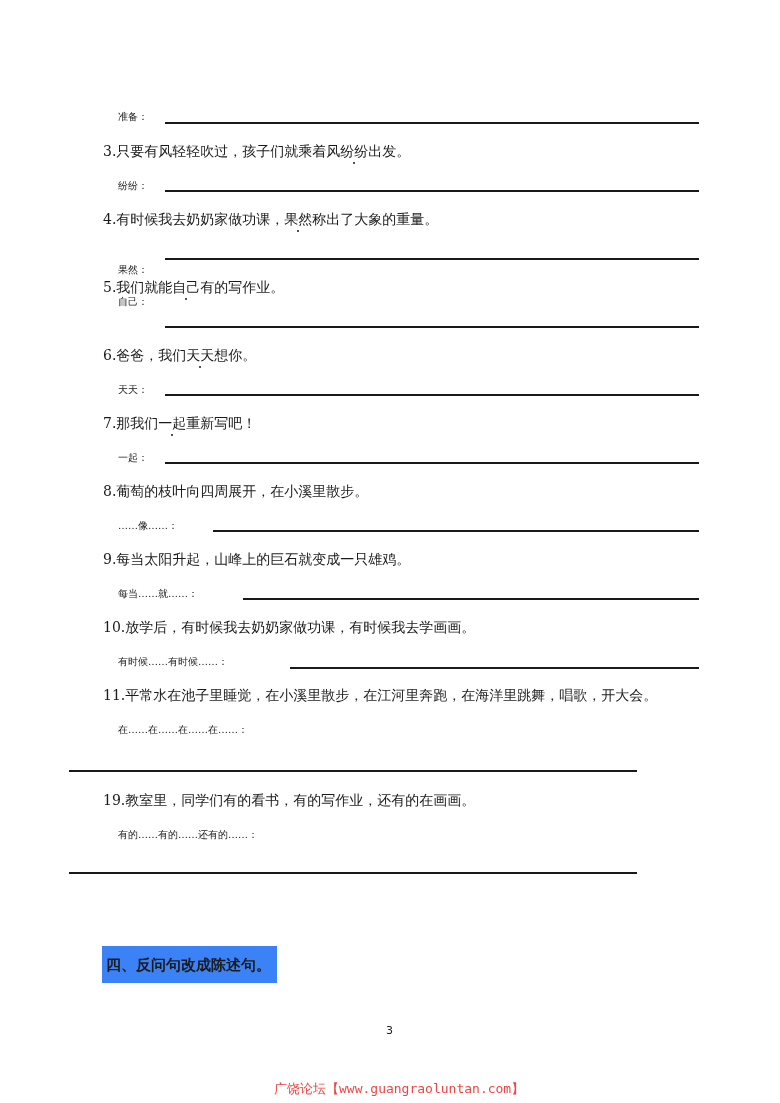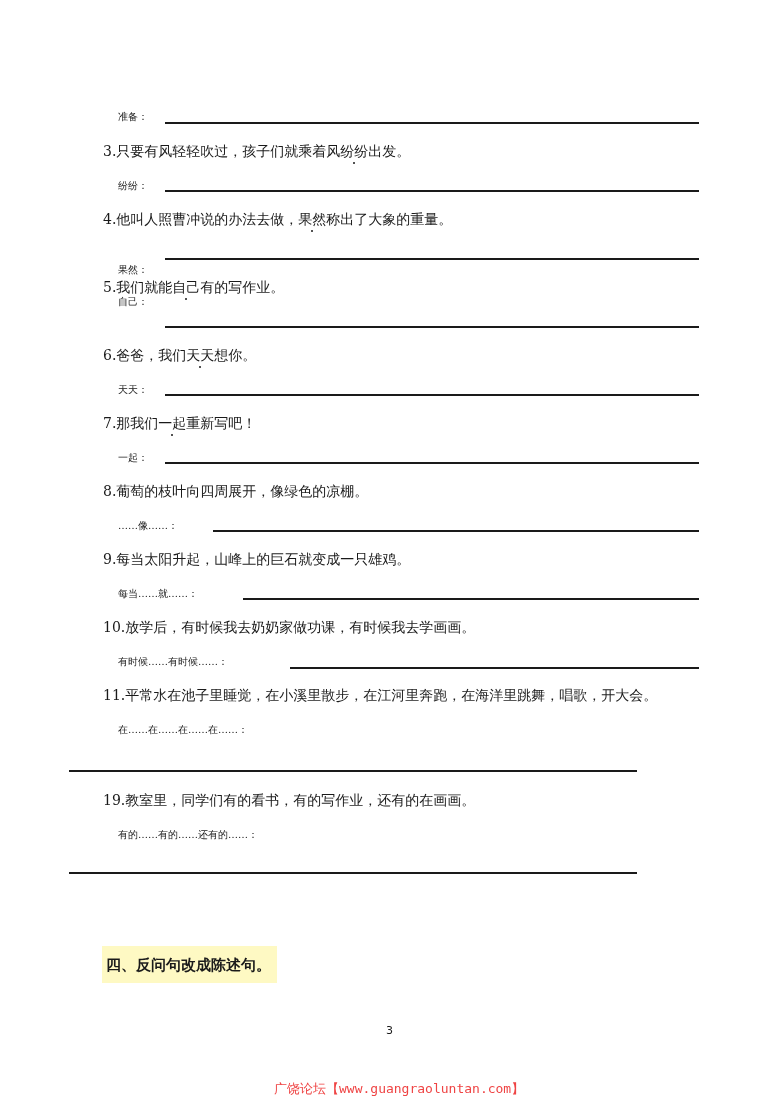--- a/index.html
+++ b/index.html
@@ -5,38 +5,38 @@
   html, body { margin: 0; padding: 0; background: #ffffff; }
   body { width: 780px; height: 1103px; position: relative; overflow: hidden;
          font-family: "DejaVu Serif", serif; color: #1a1a1a; }
   .abs { position: absolute; white-space: nowrap; }
   .q { font-size: 14px; line-height: 20px; }
   .lbl { font-size: 10px; line-height: 20px; }
   .uline { position: absolute; height: 2px; background: #1a1a1a; }
   .dot { position: relative; }
   .dot::after { content: ""; position: absolute; left: 50%; bottom: -5px; width: 2px; height: 2px;
                 margin-left: -1px; background: #1a1a1a; border-radius: 50%; }
-  .highlight { background: #fef9c3; padding: 10px 6px 8px 4px; font-size: 15px; font-weight: bold; }
+  .highlight { background: #3b82f6; padding: 10px 6px 8px 4px; font-size: 15px; font-weight: bold; }
   .pagenum { font-family: "DejaVu Sans", sans-serif; font-size: 11px; }
   .footer { font-family: "DejaVu Sans Mono", monospace; font-size: 13px; color: #ef4444; }
 </style>
 </head>
 <body>
 
 <div class="abs lbl" style="left:118px;top:107px">准备：</div>
 <div class="uline" style="left:165px;top:122px;width:534px"></div>
 
 <div class="abs q" style="left:103px;top:141px">
   <span>3.</span><span>只要有风轻轻吹过，孩子们就乘着风</span><span class="dot">纷纷</span><span>出发。</span>
 </div>
 <div class="abs lbl" style="left:118px;top:176px">纷纷：</div>
 <div class="uline" style="left:165px;top:190px;width:534px"></div>
 
 <div class="abs q" style="left:103px;top:209px">
-  <span>4.</span><span>他叫人照曹冲说的办法去做，</span><span class="dot">果然</span><span>称出了大象的重量。</span>
+  <span>4.</span><span>有时候我去奶奶家做功课，</span><span class="dot">果然</span><span>称出了大象的重量。</span>
 </div>
 <div class="abs lbl" style="left:118px;top:260px">果然：</div>
 <div class="uline" style="left:165px;top:258px;width:534px"></div>
 
 <div class="abs q" style="left:103px;top:277px">
   <span>5.</span><span>我们就能</span><span class="dot">自己</span><span>有的写作业。</span>
 </div>
 <div class="abs lbl" style="left:118px;top:292px">自己：</div>
 <div class="uline" style="left:165px;top:326px;width:534px"></div>
 
@@ -46,21 +46,21 @@
 <div class="abs lbl" style="left:118px;top:380px">天天：</div>
 <div class="uline" style="left:165px;top:394px;width:534px"></div>
 
 <div class="abs q" style="left:103px;top:413px">
   <span>7.</span><span>那我们</span><span class="dot">一起</span><span>重新写吧！</span>
 </div>
 <div class="abs lbl" style="left:118px;top:448px">一起：</div>
 <div class="uline" style="left:165px;top:462px;width:534px"></div>
 
 <div class="abs q" style="left:103px;top:481px">
-  <span>8.</span><span>葡萄的枝叶向四周展开，像绿色的凉棚。</span>
+  <span>8.</span><span>葡萄的枝叶向四周展开，在小溪里散步。</span>
 </div>
 <div class="abs lbl" style="left:118px;top:516px">……像……：</div>
 <div class="uline" style="left:213px;top:530px;width:486px"></div>
 
 <div class="abs q" style="left:103px;top:549px">
   <span>9.</span><span>每当太阳升起，山峰上的巨石就变成一只雄鸡。</span>
 </div>
 <div class="abs lbl" style="left:118px;top:584px">每当……就……：</div>
 <div class="uline" style="left:243px;top:598px;width:456px"></div>
 

